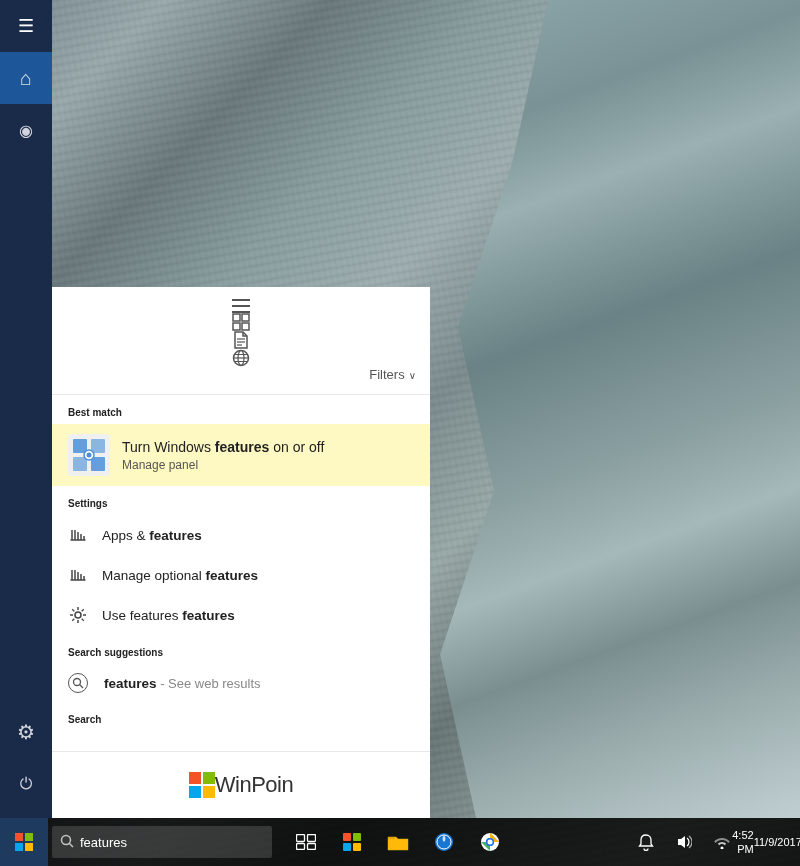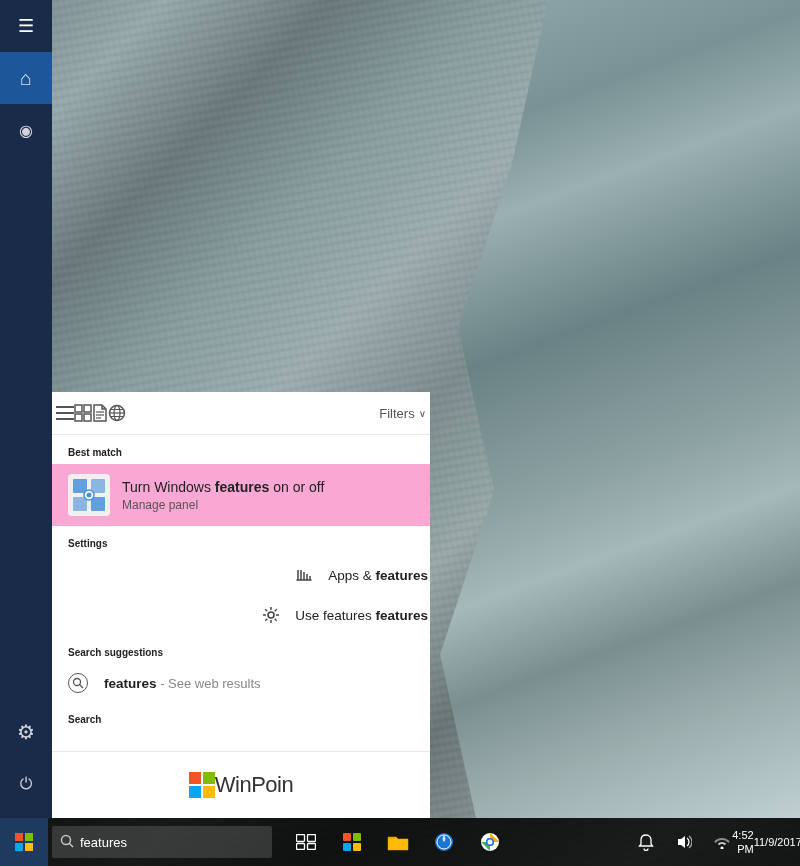--- a/index.html
+++ b/index.html
@@ -203,22 +203,23 @@
       background: white;
       z-index: 300;
       display: flex;
       flex-direction: column;
     }
 
     
     .search-panel-topbar {
       display: flex;
       align-items: center;
-      padding: 12px 4px;
+      padding: 12px 14px;
       border-bottom: 1px solid #e8e8e8;
+      flex-direction: column;
     }
 
     .panel-icon {
       color: #555;
       font-size: 16px;
       cursor: pointer;
       display: flex;
       align-items: center;
     }
 
@@ -244,21 +245,21 @@
       font-weight: 600;
       color: #222;
       padding: 12px 16px 6px;
     }
 
     
     .best-match-item {
       display: flex;
       align-items: center;
       padding: 10px 16px;
-      background: #f9a8d4;
+      background: #fef9c3;
       cursor: pointer;
       gap: 12px;
     }
 
     .best-match-icon {
       width: 42px;
       height: 42px;
       background: #f0f0f0;
       border-radius: 4px;
       display: flex;
@@ -282,24 +283,23 @@
     .best-match-subtitle {
       font-size: 12px;
       color: #555;
       margin-top: 2px;
     }
 
     
     .settings-item {
       display: flex;
       align-items: center;
-      padding: 10px 2px;
+      padding: 10px 16px;
       cursor: pointer;
       gap: 14px;
-      justify-content: flex-end;
     }
 
     .settings-icon {
       width: 20px;
       height: 20px;
       color: #555;
       font-size: 16px;
       display: flex;
       align-items: center;
       justify-content: center;
@@ -537,20 +537,35 @@
           <line x1="12" y1="8" x2="12" y2="14" stroke="#444" stroke-width="1.5"></line>
           <line x1="15" y1="10" x2="15" y2="14" stroke="#444" stroke-width="1.5"></line>
           <line x1="1.5" y1="14" x2="16.5" y2="14" stroke="#444" stroke-width="1.5"></line>
         </svg>
       </div>
       <div class="settings-text">
         <span>Apps &amp; </span><strong>features</strong>
       </div>
     </div>
 
+    <div class="settings-item">
+      <div class="settings-icon">
+        <svg width="18" height="18" viewBox="0 0 18 18" fill="none">
+          <line x1="3" y1="4" x2="3" y2="14" stroke="#444" stroke-width="1.5"></line>
+          <line x1="6" y1="4" x2="6" y2="14" stroke="#444" stroke-width="1.5"></line>
+          <line x1="9" y1="6" x2="9" y2="14" stroke="#444" stroke-width="1.5"></line>
+          <line x1="12" y1="8" x2="12" y2="14" stroke="#444" stroke-width="1.5"></line>
+          <line x1="15" y1="10" x2="15" y2="14" stroke="#444" stroke-width="1.5"></line>
+          <line x1="1.5" y1="14" x2="16.5" y2="14" stroke="#444" stroke-width="1.5"></line>
+        </svg>
+      </div>
+      <div class="settings-text">
+        <span>Manage optional </span><strong>features</strong>
+      </div>
+    </div>
 
     <div class="settings-item">
       <div class="settings-icon">
         <svg width="18" height="18" viewBox="0 0 18 18" fill="none">
           <circle cx="9" cy="9" r="3" stroke="#444" stroke-width="1.5" fill="none"></circle>
           <line x1="9" y1="1" x2="9" y2="4" stroke="#444" stroke-width="1.5"></line>
           <line x1="9" y1="14" x2="9" y2="17" stroke="#444" stroke-width="1.5"></line>
           <line x1="1" y1="9" x2="4" y2="9" stroke="#444" stroke-width="1.5"></line>
           <line x1="14" y1="9" x2="17" y2="9" stroke="#444" stroke-width="1.5"></line>
           <line x1="3.2" y1="3.2" x2="5.3" y2="5.3" stroke="#444" stroke-width="1.3"></line>

